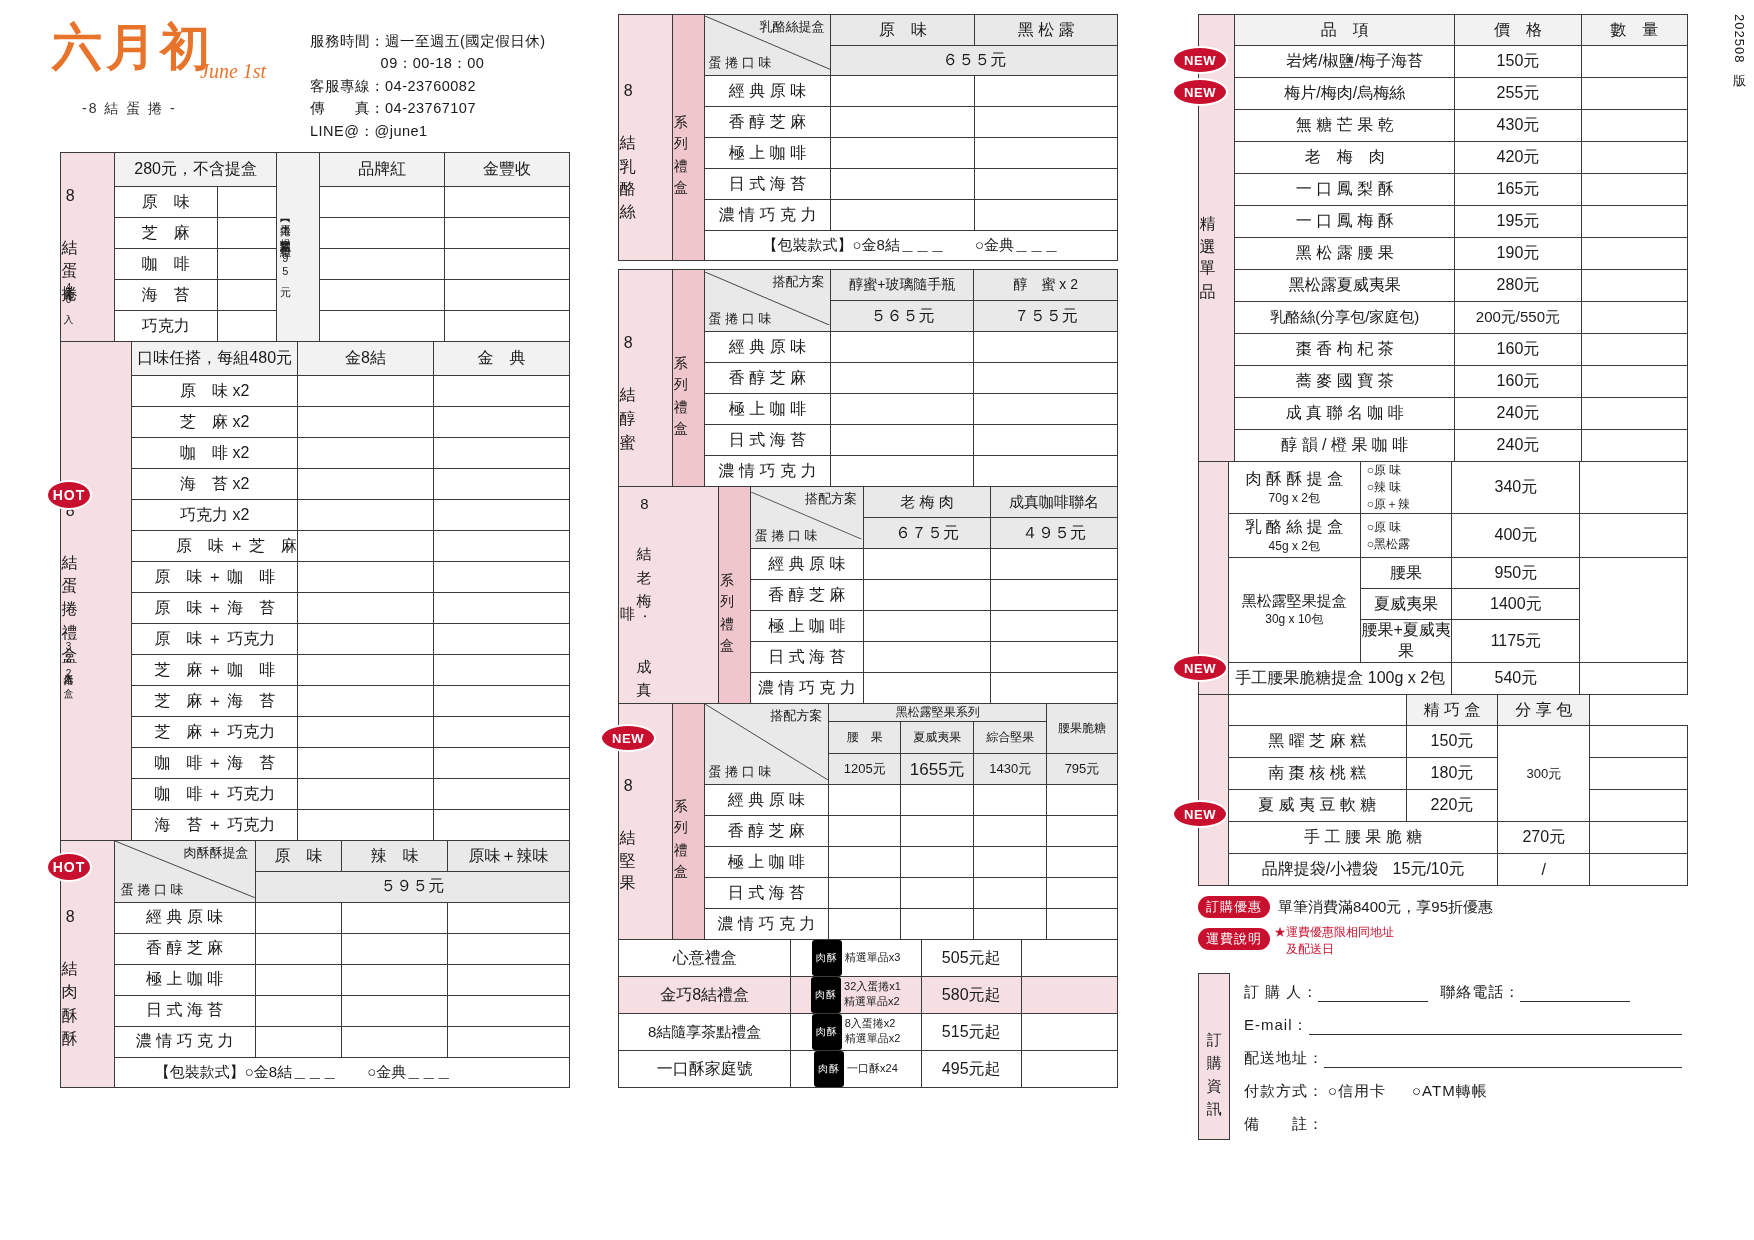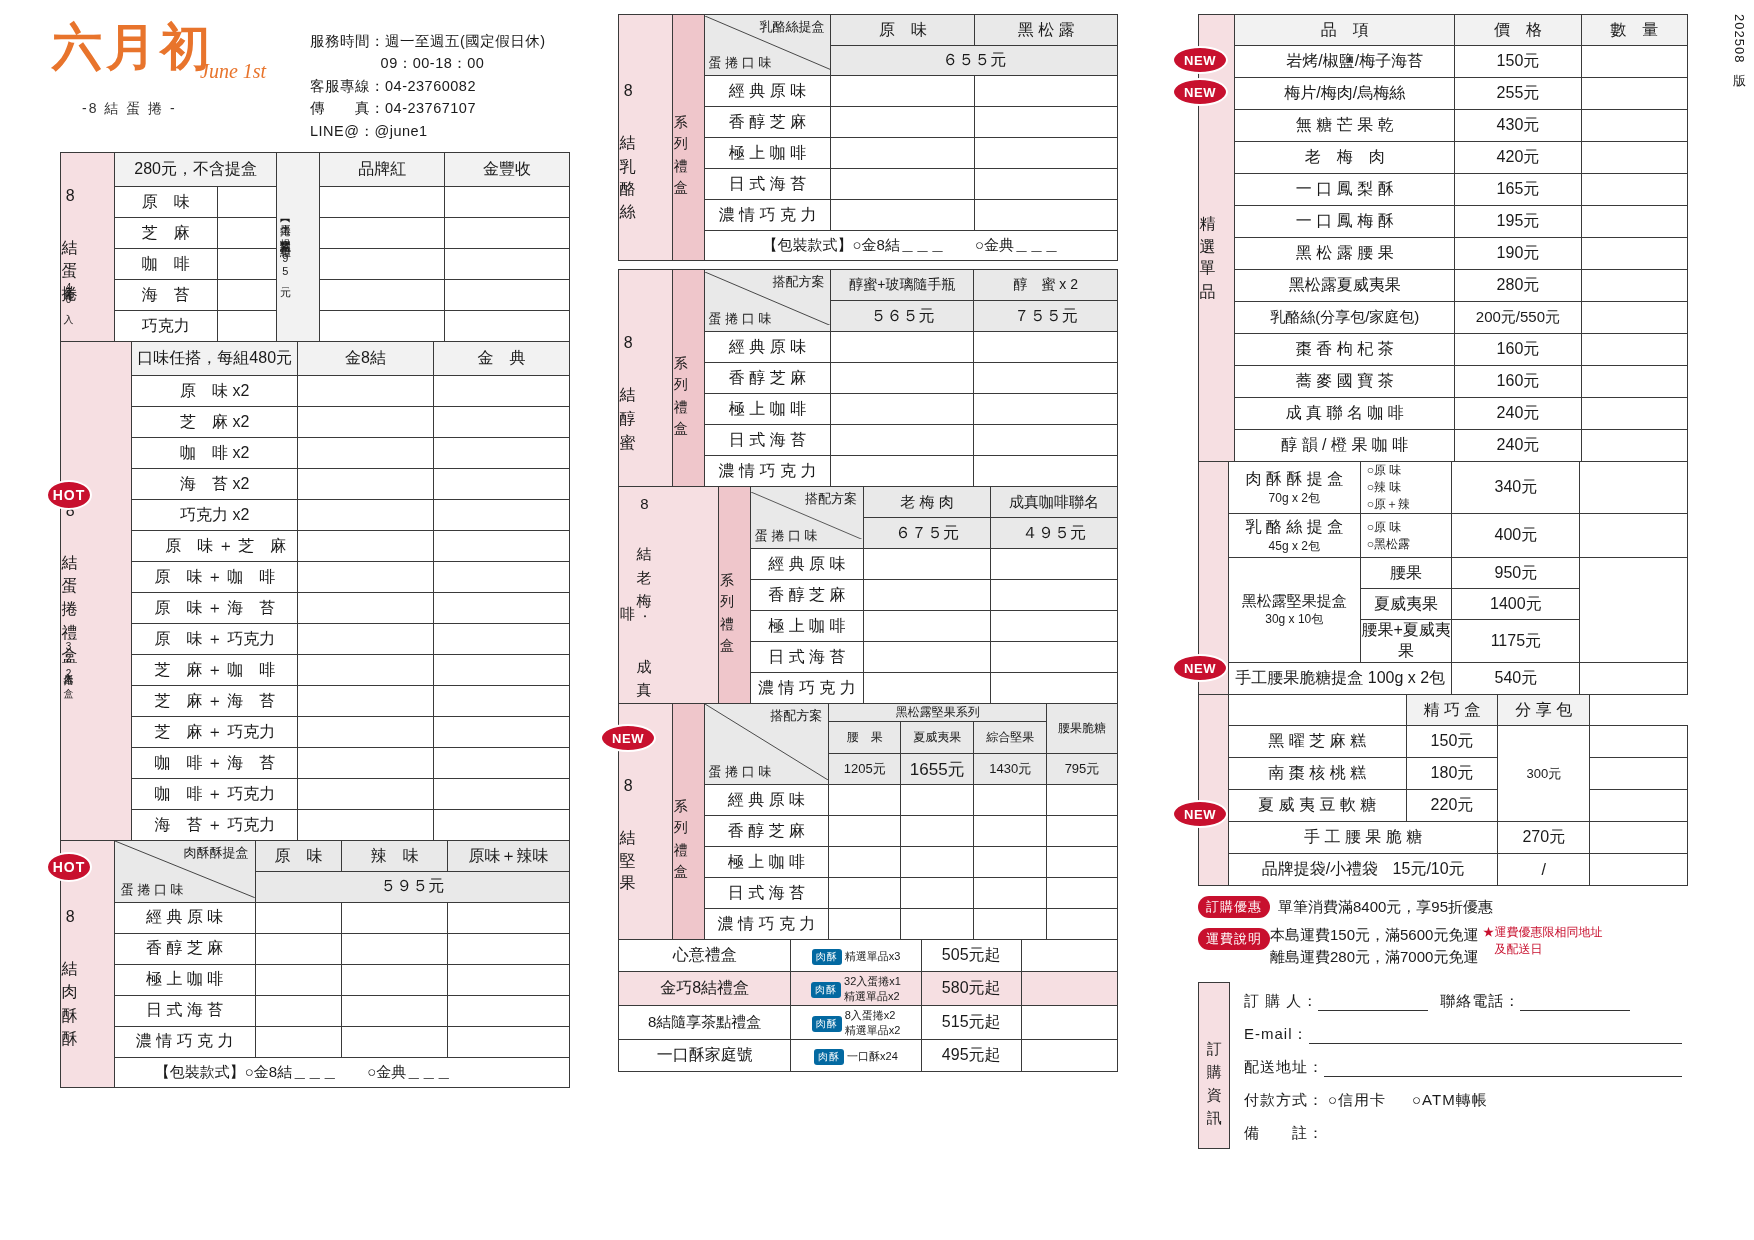--- a/index.html
+++ b/index.html
@@ -61,22 +61,22 @@
   .col-right { position:absolute; left:1198px; top:14px; width:490px; }
 
   .note-badge {
     display:inline-block; background:#c8102e; color:#fff; font-size:13px;
     border-radius:12px; padding:2px 8px; letter-spacing:1px; white-space:nowrap;
   }
   .order-info { font-size:15px; letter-spacing:1px; }
   .uline { display:inline-block; border-bottom:1px solid #333; }
 
   .meat-tag {
-    display:inline-block; background:#0369a1; color:#fff; font-size:10px;
-    border-radius:3px; padding:1px 4px; margin-right:3px; letter-spacing:1px;
+    display:inline-block; background:#000000; color:#fff; font-size:10px;
+    border-radius:3px; padding:11px 4px; margin-right:3px; letter-spacing:1px;
   }
   .s11 { font-size:11px; }
   .s12 { font-size:12px; }
   .s13 { font-size:13px; }
   .s14 { font-size:14px; }
   .s15 { font-size:15px; }
   .s16 { font-size:16px; }
 </style>
 </head>
 <body>
@@ -179,21 +179,21 @@
             <td colspan="2">海　苔 x2</td>
             <td></td>
             <td></td>
           </tr>
       <tr>
             <td colspan="2">巧克力 x2</td>
             <td></td>
             <td></td>
           </tr>
       <tr>
-            <td colspan="2" style="text-align:center;padding-left:22px;">原　味 ＋ 芝　麻</td>
+            <td colspan="2" style="text-align:right;padding-left:22px;">原　味 ＋ 芝　麻</td>
             <td></td>
             <td></td>
           </tr>
       <tr>
             <td colspan="2" style="text-align:left;padding-left:22px;">原　味 ＋ 咖　啡</td>
             <td></td>
             <td></td>
           </tr>
       <tr>
             <td colspan="2" style="text-align:left;padding-left:22px;">原　味 ＋ 海　苔</td>
@@ -740,22 +740,20 @@
     </tbody>
       </table>
 
     <div style="margin-top:10px;position:relative;">
       <div style="display:flex;align-items:center;gap:8px;margin-bottom:6px;">
         <span class="note-badge">訂購優惠</span>
         <span class="s15">單筆消費滿8400元，享95折優惠</span>
       </div>
       <div style="display:flex;align-items:flex-start;">
         <span class="note-badge" style="margin-top:4px;">運費說明</span>
-        <span class="s15" style="white-space:pre-line;line-height:1.45;">本島運費150元，滿5600元免運
-離島運費280元，滿7000元免運</span>
         <span class="s12" style="color:#c8102e;white-space:pre-line;line-height:1.45;margin-left:4px;">★運費優惠限相同地址
 　及配送日</span>
       </div>
     </div>
 
     <div style="margin-top:14px;display:flex;">
       <div style="width:32px;border:1px solid #3a3a3a;background:#f6dfe2;display:flex;align-items:center;justify-content:center;">
         <div class="side-label s15">訂 購 資 訊</div>
       </div>
       <div style="flex:1;padding:10px 6px 6px 14px;">

